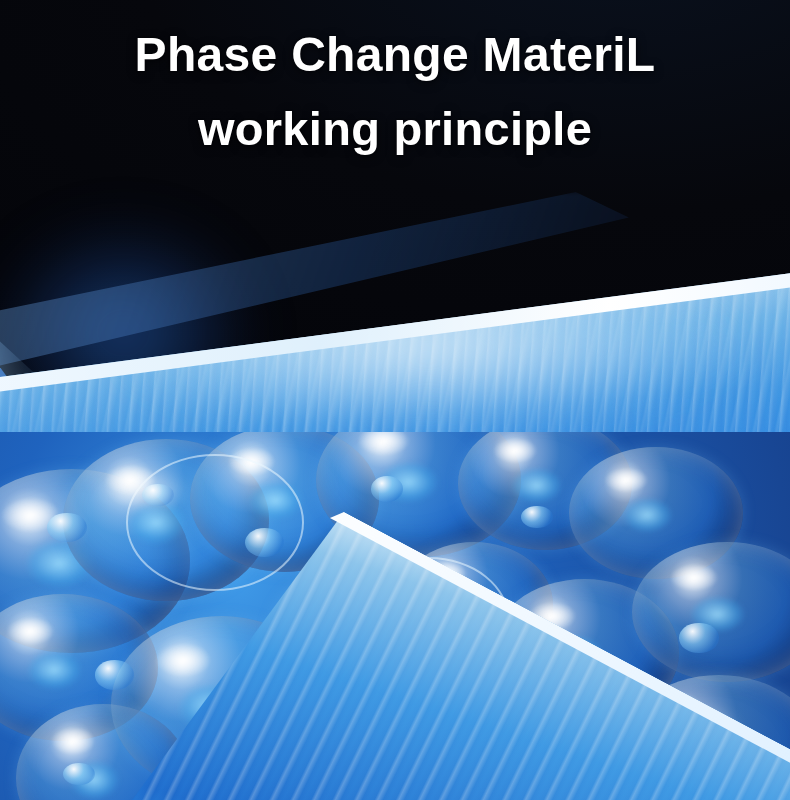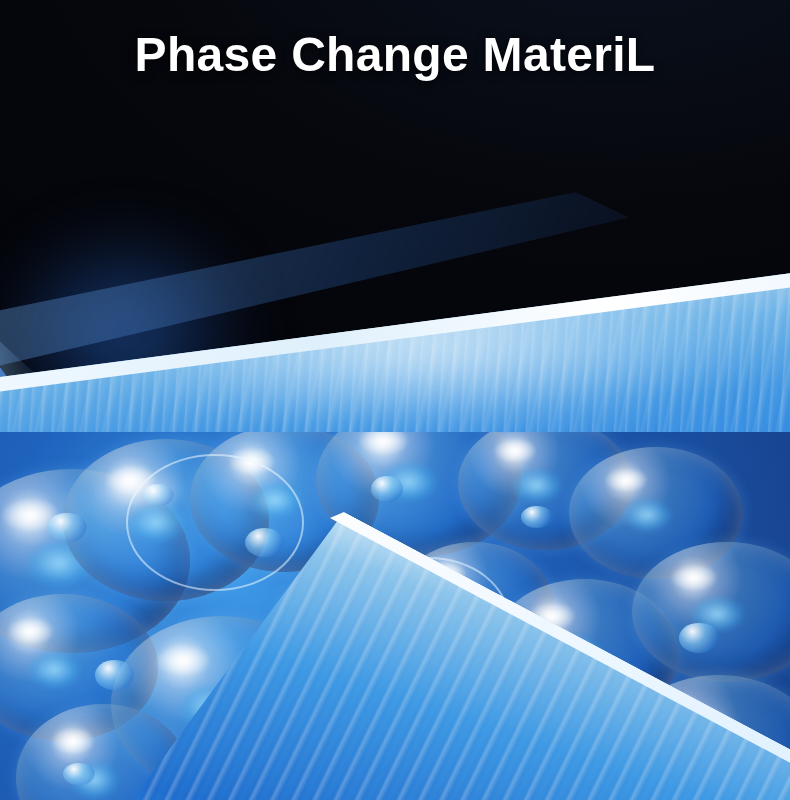--- a/index.html
+++ b/index.html
@@ -288,15 +288,16 @@
     <div class="sheen" style="left:80%;top:72%;width:16%;height:16%;"></div>
   </div>
 
   <div class="band-lower">
     <div class="band-lower-streaks"></div>
   </div>
   <div class="band-lower-edge"></div>
 
   <div class="title">
     <span class="title-line l1">Phase Change MateriL</span>
+    <span class="title-line l2">working principle</span>
   </div>
 
 </div>
 
 </body></html>

